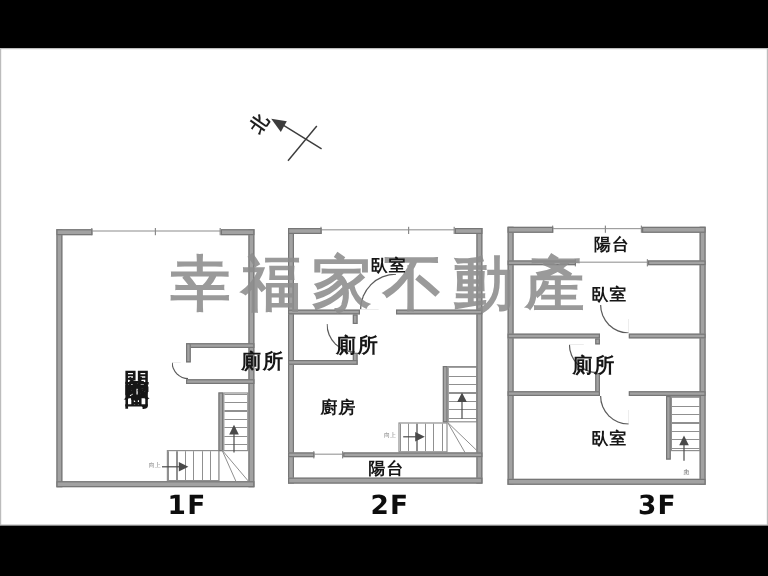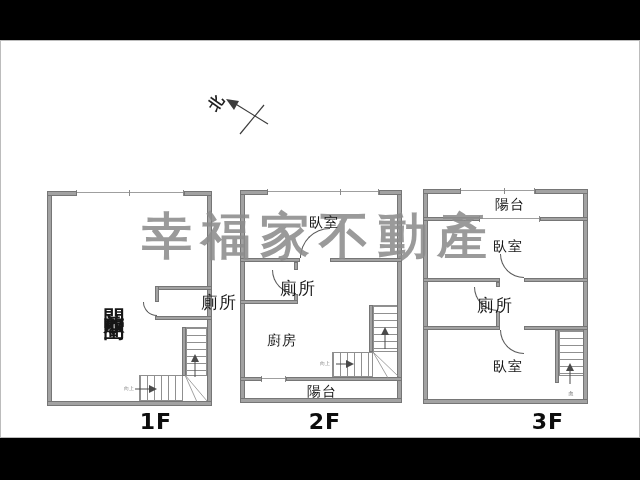--- a/index.html
+++ b/index.html
@@ -16,21 +16,21 @@
   .tick{position:absolute;width:1px;height:6px;background:#8a8a8a;z-index:2;}
   
   .door{position:absolute;border:0 solid #5a5a5a;box-sizing:border-box;z-index:4;background:transparent;}
   .door.bl{border-left-width:1px;border-bottom-width:1px;border-bottom-left-radius:100% 100%;}
   .door.tl{border-left-width:1px;border-top-width:1px;border-top-left-radius:100% 100%;}
   
   .treads{position:absolute;border:1px solid #8f8f8f;box-sizing:border-box;z-index:2;background-color:#fff;}
   .tv{background-image:repeating-linear-gradient(to bottom,#909090 0 1px,transparent 1px 7px);}
   .th{background-image:repeating-linear-gradient(to right,#909090 0 1px,transparent 1px 7px);}
   
-  .room-label{position:absolute;color:#161616;font-weight:400;text-align:center;z-index:6;
+  .room-label{position:absolute;color:#161616;font-weight:700;text-align:center;z-index:6;
               letter-spacing:1px;line-height:1.15;white-space:nowrap;}
   .f14{font-size:14px;} .f13{font-size:17px;margin-left:35px;}
   .vtext{writing-mode:vertical-rl;text-orientation:upright;white-space:normal;
          font-size:21px;letter-spacing:4px;font-weight:600;}
   .tiny{position:absolute;font-size:5px;color:#7a7a7a;z-index:6;letter-spacing:0;line-height:1;}
   .tiny.v{writing-mode:vertical-rl;text-orientation:upright;}
   .floor-label{position:absolute;width:90px;text-align:right;font-size:22px;font-weight:700;
                color:#0d0d0d;z-index:6;letter-spacing:1px;}
   #watermark{position:absolute;left:142px;top:211px;font-size:50px;font-weight:700;color:#8d8d8d;
              letter-spacing:9px;opacity:.88;white-space:nowrap;z-index:5;line-height:1;}

